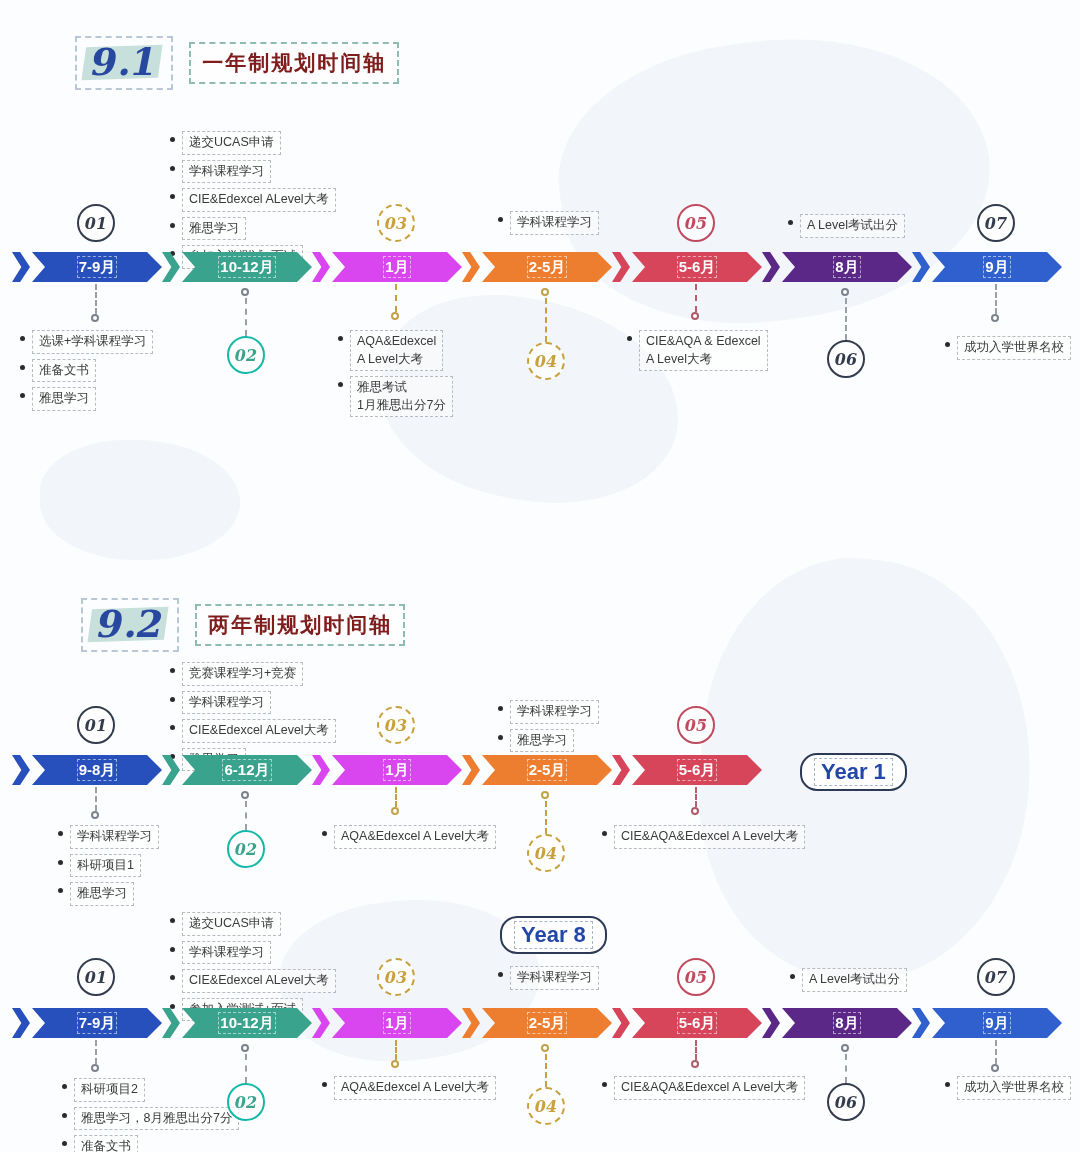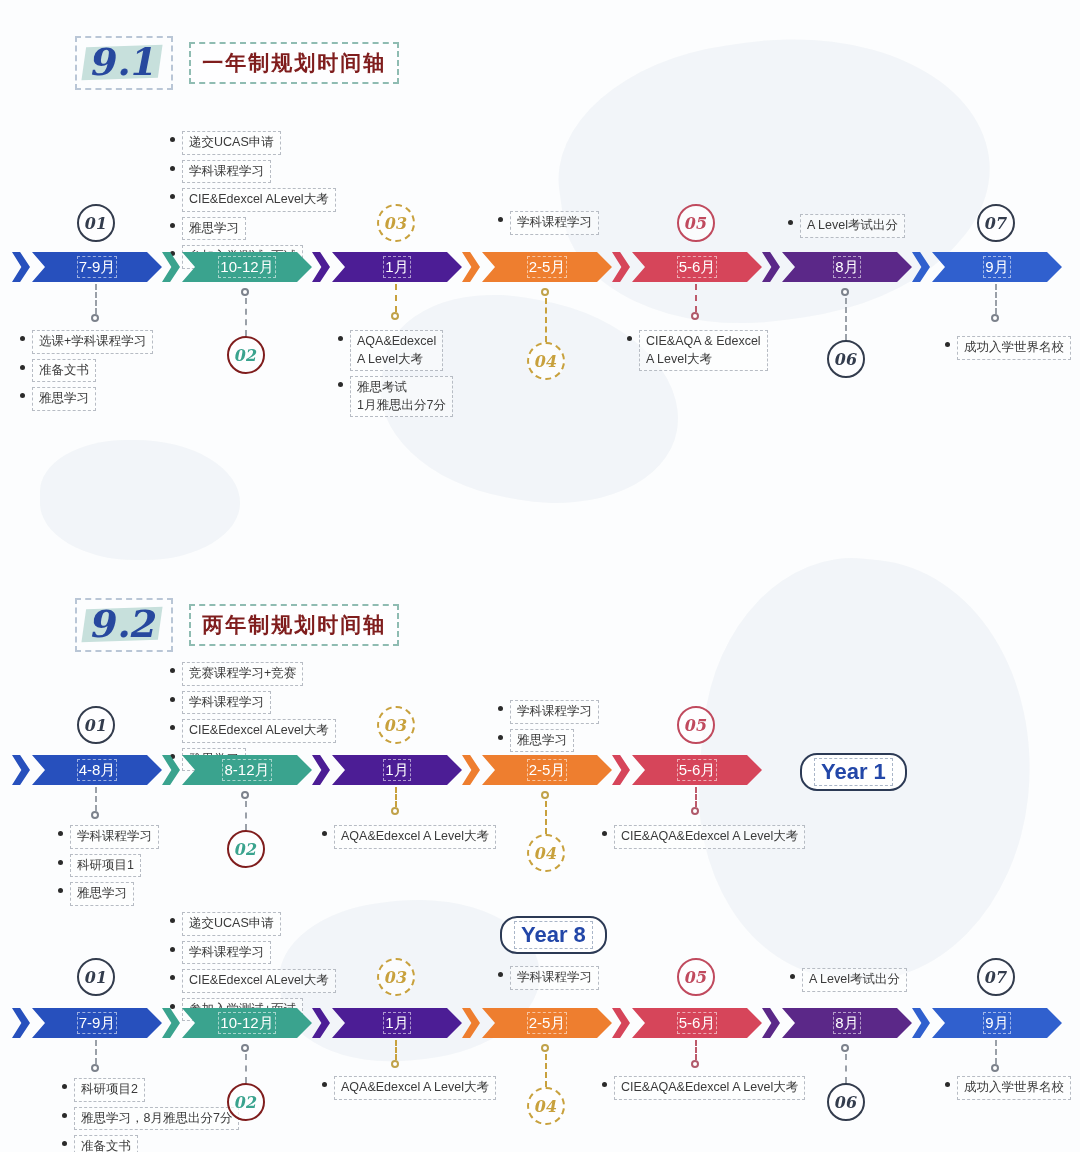--- a/index.html
+++ b/index.html
@@ -15,31 +15,31 @@
            background:#c7e0dc;transform:skew(-10deg) rotate(-2deg);}
   .sec-title{font-weight:700;font-size:21px;color:#7f1d1d;border:2px dashed #8fbcb2;
            padding:5px 11px;letter-spacing:2px;background:rgba(255,255,255,.5);}
   
   .tl{position:absolute;display:flex;height:30px;}
   .seg{display:flex;width:150px;gap:2px;}
   .chev{width:18px;height:30px;flex:none;
         clip-path:polygon(0% 0%,45% 0%,100% 50%,45% 100%,0% 100%,52% 50%);}
   .abody{flex:1;position:relative;display:flex;align-items:center;justify-content:center;
         clip-path:polygon(0 0,calc(100% - 15px) 0,100% 50%,calc(100% - 15px) 100%,0 100%,13px 50%);}
-  .abody span{color:#fff;font-weight:400;font-size:15px;padding:1px 1px;line-height:1.2;
+  .abody span{color:#fff;font-weight:700;font-size:15px;padding:1px 1px;line-height:1.2;
         border:1px dashed rgba(255,255,255,.55);}
-  .bg-blue{background:#2750bd}.bg-teal{background:#3aa38e}.bg-yellow{background:#4c1d95}
+  .bg-blue{background:#2750bd}.bg-teal{background:#3aa38e}.bg-yellow{background:#d946ef}
   .bg-orange{background:#ee7e2f}.bg-red{background:#d6455a}.bg-purple{background:#5b2888}
   .bg-blue2{background:#3060ce}
   
   .stepc{position:absolute;width:38px;height:38px;border-radius:50%;box-sizing:border-box;
          background:rgba(255,255,255,.65);display:flex;align-items:center;justify-content:center;
          font-family:"DejaVu Serif",serif;font-style:italic;font-size:16px;font-weight:600;}
   .n-dark{border:2px solid #333c4d;color:#333c4d}
-  .n-teal{border:2px solid #7f1d1d;color:#3aa38e}
+  .n-teal{border:2px solid #14b8a6;color:#3aa38e}
   .n-gold{border:2px dashed #c8a13d;color:#c8a13d}
   .n-red{border:2px solid #c04a5e;color:#c04a5e}
   
   .vline{position:absolute;width:0;border-left:2px dashed #9aa0a8;}
   .vl-gold{border-color:#c8a13d}.vl-red{border-color:#bd5a6b}
   .odot{position:absolute;width:8px;height:8px;box-sizing:border-box;border:2px solid #7c828c;
         border-radius:50%;background:#fff;}
   .o-gold{border-color:#c0a24a}.o-red{border-color:#b05a6b}
   
   .blist{position:absolute;display:flex;flex-direction:column;gap:5px;font-size:12.5px;color:#3a3a3a;}
@@ -202,21 +202,21 @@
   <div class="stepc n-dark" style="left:827px;top:340px;">06</div>
   <div class="vline" style="left:995px;top:284px;height:30px;"></div>
   <div class="odot" style="left:991px;top:314px;"></div>
   <div class="blist" style="left:945px;top:336px;">
     <div class="bitem">
         <span class="bdot"></span>
         <span class="btxt">成功入学世界名校</span>
       </div>
   </div>
 
-  <div class="sec-head" style="left:75px;top:598px;">
+  <div class="sec-head" style="left:81px;top:598px;">
     <div class="sec-num">9.2</div>
     <div class="sec-title">两年制规划时间轴</div>
   </div>
 
   <div class="stepc n-dark" style="left:77px;top:706px;">01</div>
   <div class="blist" style="left:170px;top:662px;">
     <div class="bitem">
         <span class="bdot"></span>
         <span class="btxt">竞赛课程学习+竞赛</span>
       </div>
@@ -243,27 +243,27 @@
         <span class="bdot"></span>
         <span class="btxt">雅思学习</span>
       </div>
   </div>
   <div class="stepc n-red" style="left:677px;top:706px;">05</div>
 
   <div class="tl" style="left:12px;top:755px;">
     <div class="seg">
         <i class="chev bg-blue"></i>
         <div class="abody bg-blue">
-          <span>4-8月</span>
+          <span>9-8月</span>
         </div>
       </div>
     <div class="seg">
         <i class="chev bg-teal"></i>
         <div class="abody bg-teal">
-          <span>8-12月</span>
+          <span>6-12月</span>
         </div>
       </div>
     <div class="seg">
         <i class="chev bg-yellow"></i>
         <div class="abody bg-yellow">
           <span>1月</span>
         </div>
       </div>
     <div class="seg">
         <i class="chev bg-orange"></i>

